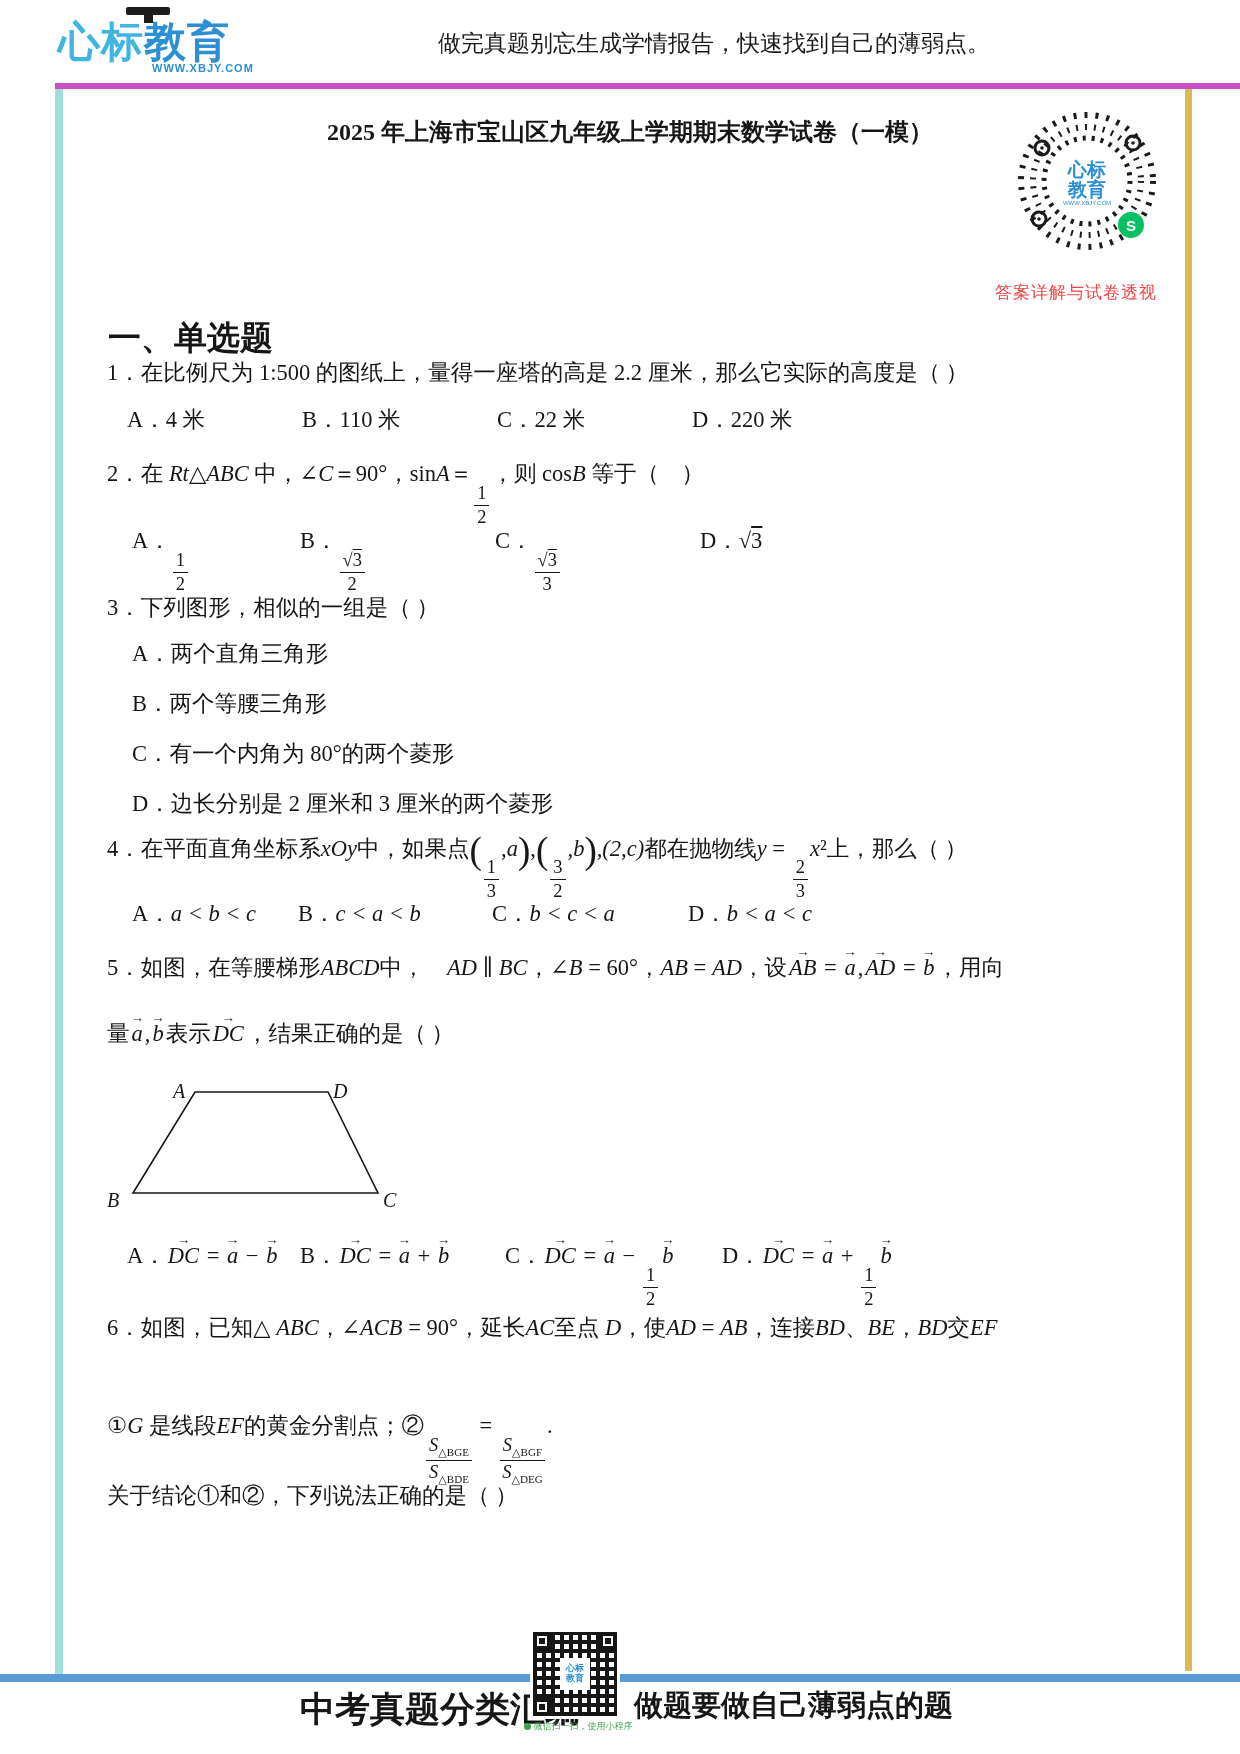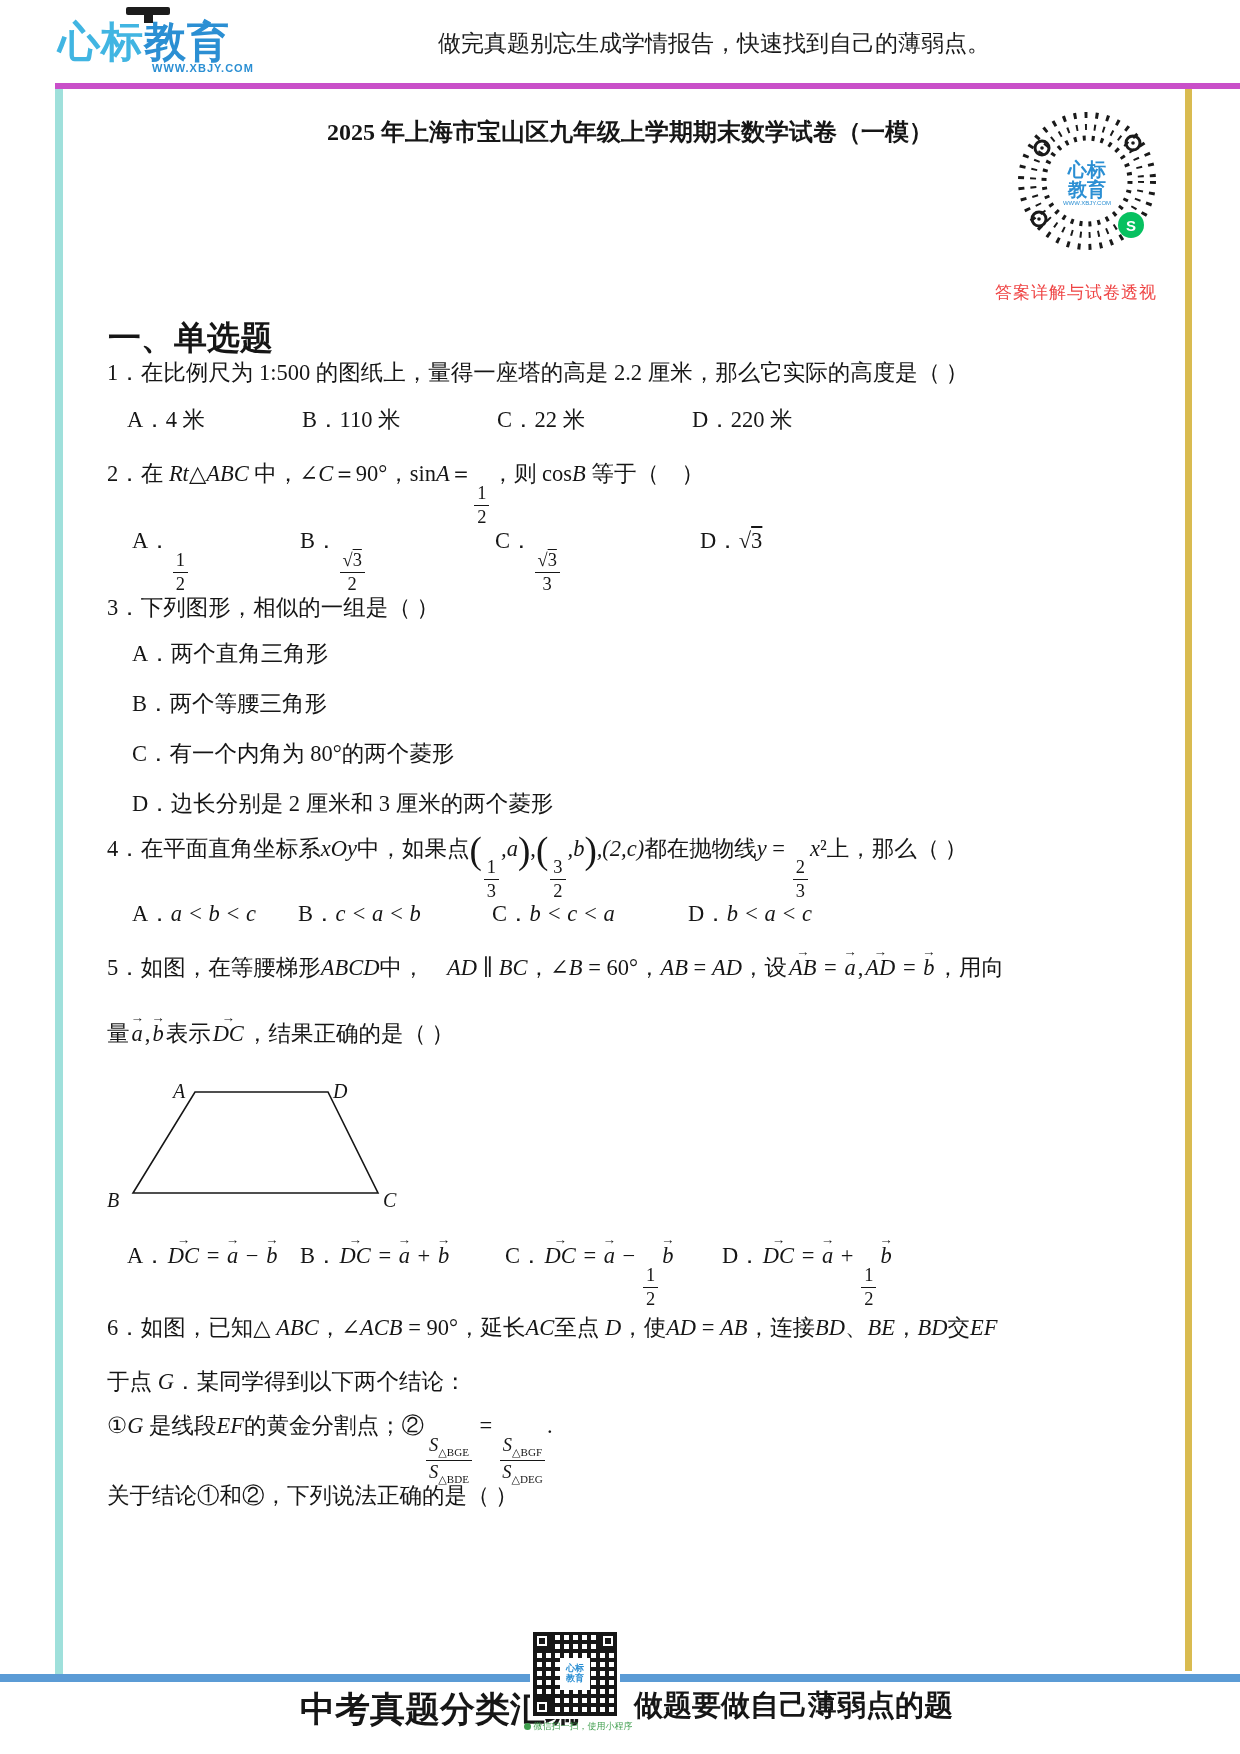--- a/index.html
+++ b/index.html
@@ -180,21 +180,20 @@
           <span class="fn">1</span>
           <span class="fd">2</span>
         </span><span class="vec"><span class="varr">→</span><i>b</i></span></span>
     <span class="line opt" style="left:722px;top:1240px">D．<span class="vec"><span class="varr">→</span><i>DC</i></span> = <span class="vec"><span class="varr">→</span><i>a</i></span> + <span class="frac">
           <span class="fn">1</span>
           <span class="fd">2</span>
         </span><span class="vec"><span class="varr">→</span><i>b</i></span></span>
   </div>
 
   <div class="line" style="top:1312px">6．如图，已知△ <i>ABC</i>，∠<i>ACB</i> = 90°，延长<i>AC</i>至点 <i>D</i>，使<i>AD</i> = <i>AB</i>，连接<i>BD</i>、<i>BE</i>，<i>BD</i>交<i>EF</i></div>
-  <div class="line" style="top:1366px">于点 <i>G</i>．某同学得到以下两个结论：</div>
   <div class="line" style="top:1410px">①<i>G</i> 是线段<i>EF</i>的黄金分割点；②<span class="frac">
         <span class="fn"><i>S</i><sub>△BGE</sub></span>
         <span class="fd"><i>S</i><sub>△BDE</sub></span>
       </span> = <span class="frac">
         <span class="fn"><i>S</i><sub>△BGF</sub></span>
         <span class="fd"><i>S</i><sub>△DEG</sub></span>
       </span>.</div>
   <div class="line" style="top:1480px">关于结论①和②，下列说法正确的是（ ）</div>
 
   <div class="rule-blue"></div>

